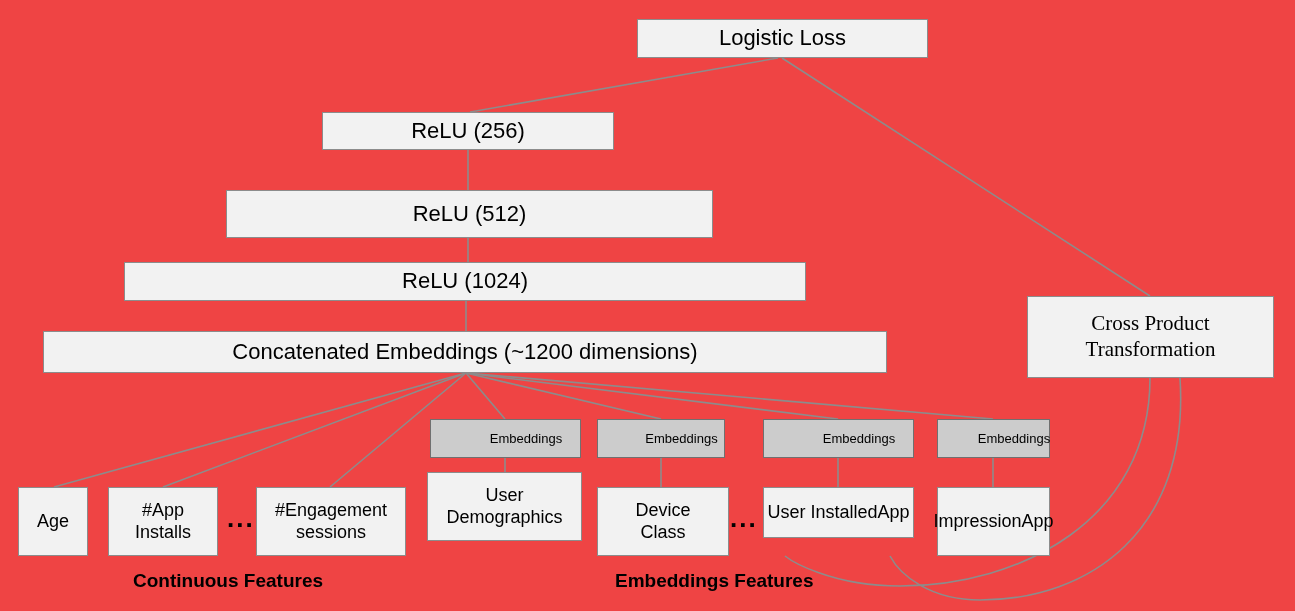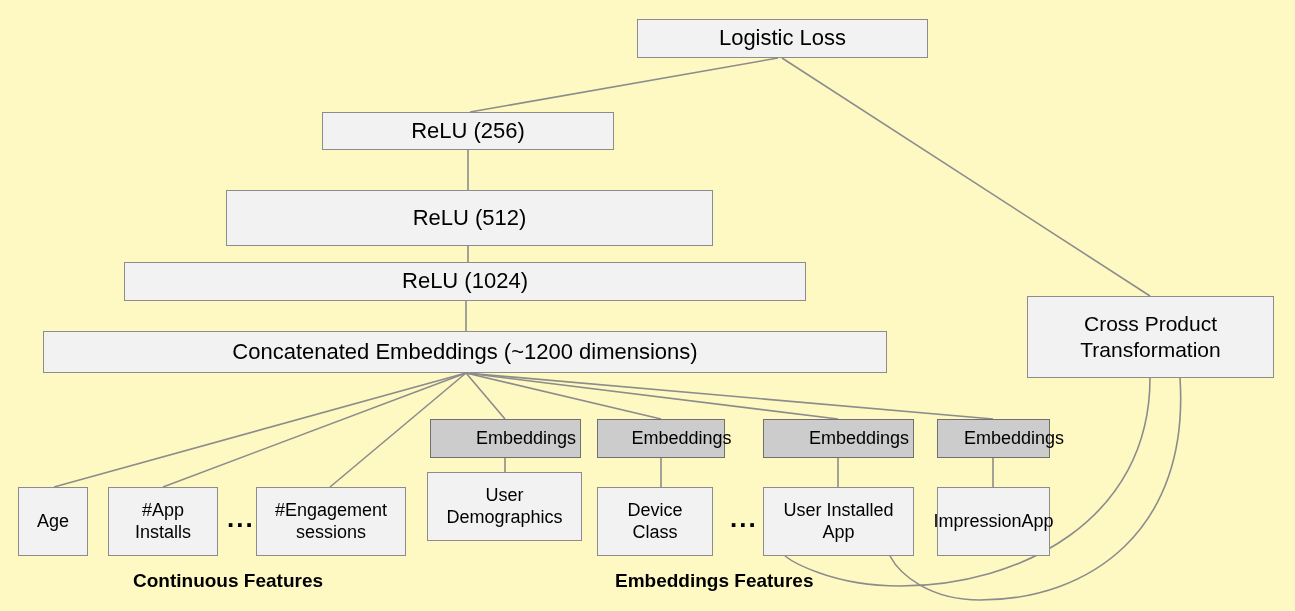--- a/index.html
+++ b/index.html
@@ -7,21 +7,21 @@
     padding: 0;
     background: #ffffff;
   }
   body {
     font-family: "Liberation Sans", sans-serif;
   }
   #canvas {
     position: relative;
     width: 1295px;
     height: 611px;
-    background: #fef9c3;
+    background: #ef4444;
     overflow: hidden;
   }
   #edges {
     position: absolute;
     left: 0;
     top: 0;
     width: 1295px;
     height: 611px;
     pointer-events: none;
   }
@@ -40,21 +40,21 @@
     background: #f2f2f2;
     border: 1.6px solid #8c8c8c;
   }
   .node-dark {
     background: #cccccc;
     border: 1.6px solid #707070;
   }
   .t-big   { font-size: 22px; }
   .t-mid   { font-size: 21px; }
   .t-small { font-size: 18px; }
-  .t-emb   { font-size: 18px; padding-left: 41px; }
+  .t-emb   { font-size: 13px; padding-left: 41px; }
   .ellipsis {
     position: absolute;
     font-size: 26px;
     font-weight: bold;
     letter-spacing: 2px;
     color: #000000;
     z-index: 2;
     line-height: 1;
   }
   .group-label {
@@ -104,32 +104,32 @@
     </g>
   </svg>
 
   <div class="node node-light t-big" style="left:637px; top:19px; width:291px; height:39px;">
     <span>Logistic Loss</span>
   </div>
 
   <div class="node node-light t-big" style="left:322px; top:112px; width:292px; height:38px;align-items:center;">
     <span>ReLU (256)</span>
   </div>
-  <div class="node node-light t-big" style="left:226px; top:190px; width:487px; height:56px;">
+  <div class="node node-light t-big" style="left:226px; top:190px; width:487px; height:48px;">
     <span>ReLU (512)</span>
   </div>
   <div class="node node-light t-big" style="left:124px; top:262px; width:682px; height:39px;text-align:center;">
     <span>ReLU (1024)</span>
   </div>
 
   <div class="node node-light t-big" style="left:43px; top:331px; width:844px; height:42px;align-items:center;">
     <span>Concatenated Embeddings (~1200 dimensions)</span>
   </div>
 
-  <div class="node node-light t-mid" style="left:1027px; top:296px; width:247px; height:82px; flex-direction:column;">
+  <div class="node node-light t-mid" style="left:1027px; top:296px; width:247px; height:82px; flex-direction:column;font-family:Liberation Serif, serif;">
     <span>Cross Product</span>
     <span>Transformation</span>
   </div>
 
   <div class="node node-dark t-emb" style="left:430px; top:419px; width:151px; height:39px;">
     <span>Embeddings</span>
   </div>
   <div class="node node-dark t-emb" style="left:597px; top:419px; width:128px; height:39px;">
     <span>Embeddings</span>
   </div>
@@ -149,25 +149,25 @@
   </div>
   <div class="node node-light t-small" style="left:256px; top:487px; width:150px; height:69px; flex-direction:column;">
     <span>#Engagement</span>
     <span>sessions</span>
   </div>
 
   <div class="node node-light t-small" style="left:427px; top:472px; width:155px; height:69px; flex-direction:column;">
     <span>User</span>
     <span>Demographics</span>
   </div>
-  <div class="node node-light t-small" style="left:597px; top:487px; width:116px; height:69px; flex-direction:column;text-align:center;">
+  <div class="node node-light t-small" style="left:597px; top:487px; width:132px; height:69px; flex-direction:column;text-align:center;">
     <span>Device</span>
     <span>Class</span>
   </div>
-  <div class="node node-light t-small" style="left:763px; top:487px; width:151px; height:69px; flex-direction:column;">
+  <div class="node node-light t-small" style="left:763px; top:487px; width:151px; height:51px; flex-direction:row;">
     <span>User Installed</span>
     <span>App</span>
   </div>
   <div class="node node-light t-small" style="left:937px; top:487px; width:113px; height:69px; flex-direction:row;">
     <span>Impression</span>
     <span>App</span>
   </div>
 
   <div class="ellipsis" style="left:227px; top:505px;">...</div>
   <div class="ellipsis" style="left:730px; top:505px;">...</div>

